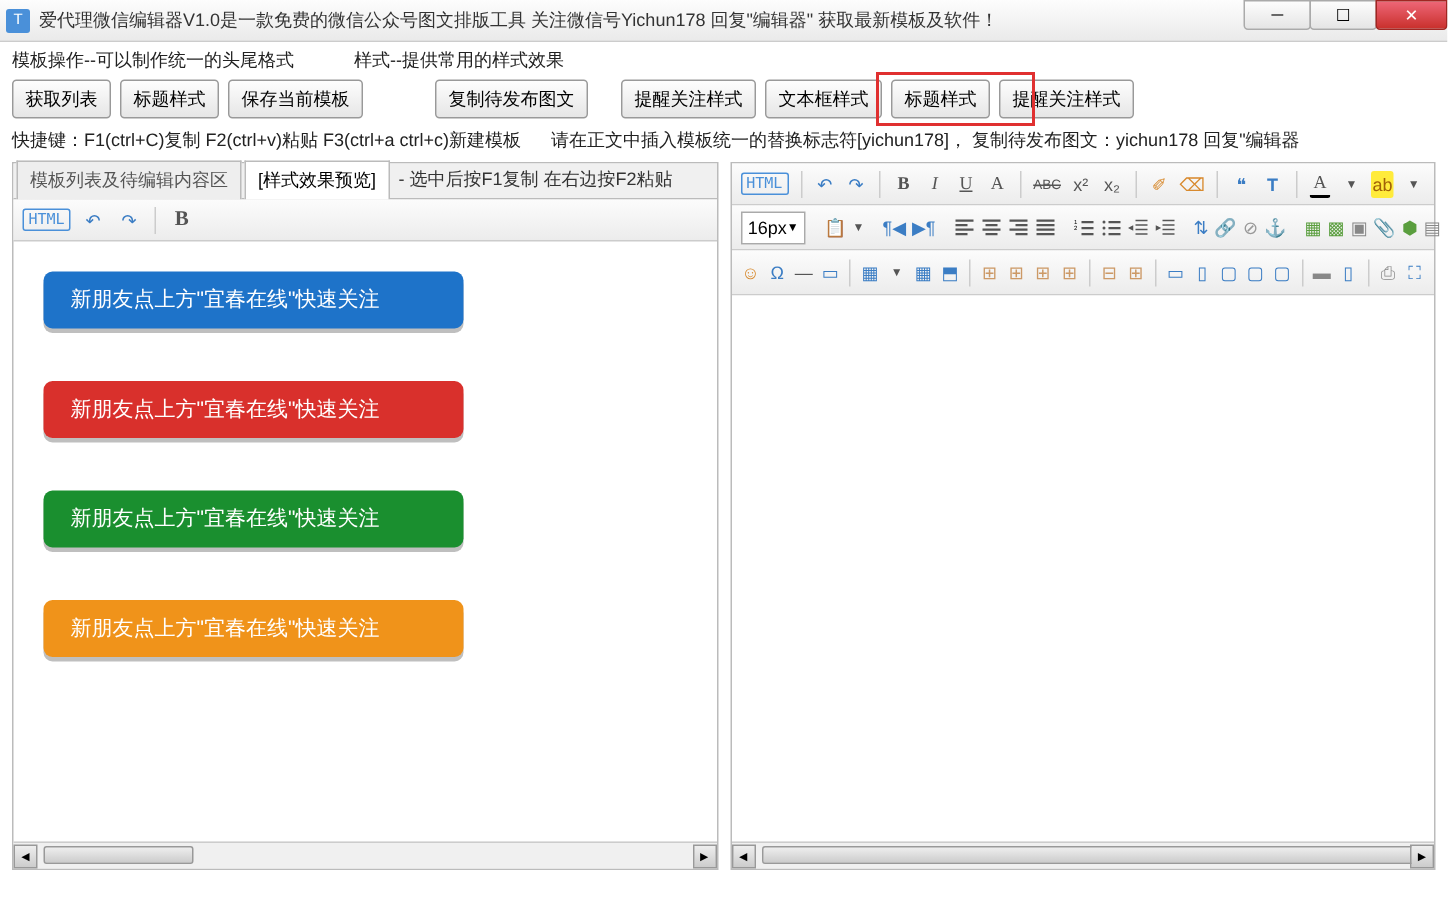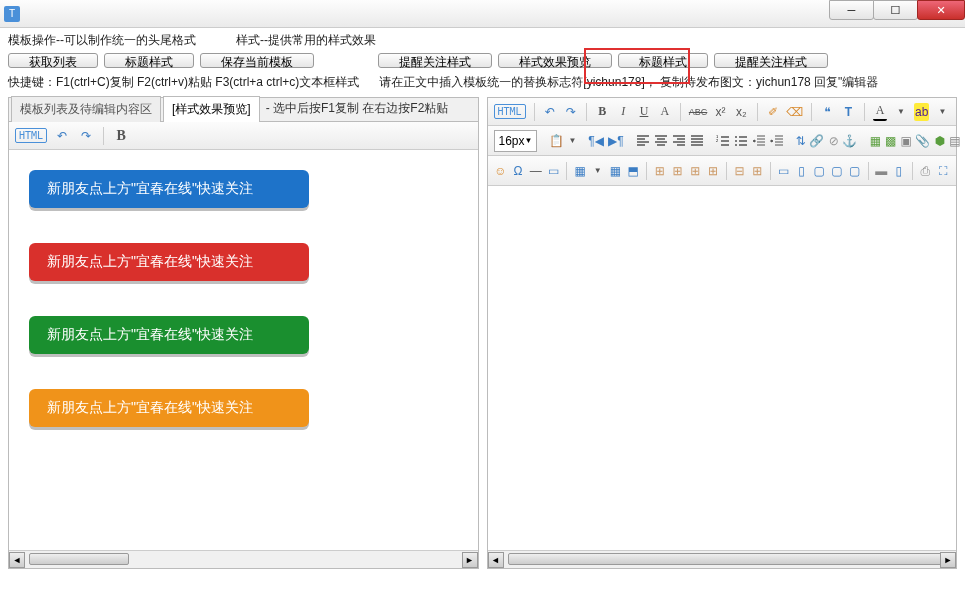--- a/index.html
+++ b/index.html
@@ -7,21 +7,21 @@
 
 .titlebar { height: 28px; background: linear-gradient(#fdfdfd, #eaeaea); border-bottom: 1px solid #ccc; display: flex; align-items: center; padding: 0 4px; position: relative; }
 .titlebar .ticon { width: 16px; height: 16px; background: #4a90d9; color: #fff; font-size: 10px; text-align: center; line-height: 16px; margin-right: 6px; border-radius: 2px; }
 .titlebar .ttext { font-size: 12px; color: #333; white-space: nowrap; }
 .winbtns { position: absolute; right: 0; top: 0; display: flex; }
 .winbtn { width: 45px; height: 20px; border: 1px solid #aaa; background: linear-gradient(#fdfdfd,#e5e5e5); display: flex; align-items: center; justify-content: center; font-size: 11px; border-radius: 0 0 3px 3px; margin-left: -1px; }
 .winbtn.close { background: linear-gradient(#e67,#c9302c); color: #fff; border-color: #a02622; width: 48px; }
 
 .toprow { padding: 4px 8px 2px; display: flex; gap: 40px; font-size: 12px; color: #222; }
 .btnrow { padding: 2px 8px 4px; display: flex; align-items: center; gap: 6px; position: relative; }
-.wbtn { height: 15px; padding: 0 20px; background: linear-gradient(#fdfdfd,#e6e6e6); border: 1px solid #999; border-radius: 3px; font-size: 12px; cursor: pointer; }
+.wbtn { height: 26px; padding: 0 8px; background: linear-gradient(#fdfdfd,#e6e6e6); border: 1px solid #999; border-radius: 3px; font-size: 12px; cursor: pointer; }
 .redframe { position: absolute; border: 2px solid #e03030; pointer-events: none; height: 36px; top: -3px; }
 
 .shortcuts { padding: 2px 8px 6px; font-size: 12px; color: #222; display: flex; gap: 20px; white-space: nowrap; overflow: hidden; }
 
 .panes { display: flex; gap: 8px; padding: 0 8px 8px; height: 480px; }
 .pane { flex: 1; border: 1px solid #bbb; background: #fff; display: flex; flex-direction: column; min-width: 0; }
 
 .tabs { display: flex; align-items: flex-end; height: 24px; background: #f0f0f0; border-bottom: 1px solid #bbb; font-size: 12px; }
 .tab { padding: 4px 8px; border: 1px solid #bbb; border-bottom: none; background: #f7f7f7; margin-left: 2px; margin-bottom: -1px; background: #fff; }
 .tab.inactive { background: #eee; color: #555; }
@@ -47,48 +47,50 @@
 .hscroll .arrow { width: 16px; height: 16px; background: linear-gradient(#eee,#ccc); border: 1px solid #999; font-size: 9px; display: flex; align-items: center; justify-content: center; }
 .hscroll .arrow.right { position: absolute; right: 0; }
 
 .righttoolbars { display: flex; flex-direction: column; }
 </style>
 </head>
 <body>
 
 <div class="titlebar">
   <div class="ticon">T</div>
+  <div class="ttext">爱代理微信编辑器V1.0是一款免费的微信公众号图文排版工具 关注微信号Yichun178 回复"编辑器" 获取最新模板及软件！</div>
   <div class="winbtns">
     <div class="winbtn">─</div>
     <div class="winbtn">☐</div>
     <div class="winbtn close">✕</div>
   </div>
 </div>
 
 <div class="toprow">
   <span>模板操作--可以制作统一的头尾格式</span>
   <span>样式--提供常用的样式效果</span>
 </div>
 
 <div class="btnrow">
   <button class="wbtn">获取列表</button>
   <button class="wbtn">标题样式</button>
   <button class="wbtn">保存当前模板</button>
   <span style="width:20px"></span>
   <span style="width:10px"></span>
+  <button class="wbtn">复制待发布图文</button>
   <span style="width:10px"></span>
   <button class="wbtn" id="remind">提醒关注样式</button>
-  <button class="wbtn">样式效果预览</button>
+  <button class="wbtn">文本框样式</button>
   <button class="wbtn">标题样式</button>
   <button class="wbtn">提醒关注样式</button>
   <div class="redframe" id="redframe" style="left: 584px; width: 106px;"></div>
 </div>
 
 <div class="shortcuts">
-  <span>快捷键：F1(ctrl+C)复制  F2(ctrl+v)粘贴 F3(ctrl+a ctrl+c)文本框样式</span>
+  <span>快捷键：F1(ctrl+C)复制  F2(ctrl+v)粘贴 F3(ctrl+a ctrl+c)新建模板</span>
   <span>请在正文中插入模板统一的替换标志符[yichun178]，  复制待发布图文：yichun178 回复"编辑器</span>
 </div>
 
 <div class="panes">
 
   <div class="pane">
     <div class="tabs">
       <div class="tab inactive">模板列表及待编辑内容区</div>
       <div class="tab">[样式效果预览]</div>
       <div class="tabextra">- 选中后按F1复制 在右边按F2粘贴</div>
@@ -131,21 +133,21 @@
         <span class="tbtn">x₂</span>
         <span class="sep"></span>
         <span class="tbtn" style="color:#d88a2e">✐</span>
         <span class="tbtn" style="color:#d88a2e">⌫</span>
         <span class="sep"></span>
         <span class="tbtn" style="color:#3b7dc4">❝</span>
         <span class="tbtn" style="color:#3b7dc4;font-weight:bold">T</span>
         <span class="sep"></span>
         <span class="tbtn" style="font-family:serif;border-bottom:2px solid #000">A</span>
         <span class="tbtn" style="font-size:8px">▼</span>
-        <span class="tbtn" style="background:#ffeb3b;color:#4c1d95">ab</span>
+        <span class="tbtn" style="background:#ffeb3b;color:#a16207">ab</span>
         <span class="tbtn" style="font-size:8px">▼</span>
       </div>
       <div class="editorbar2">
         <div class="fontsize">
           <span>16px</span>
           <span style="font-size:8px">▼</span>
         </div>
         <span class="sep"></span>
         <span class="tbtn">📋</span>
         <span class="tbtn" style="font-size:8px">▼</span>

